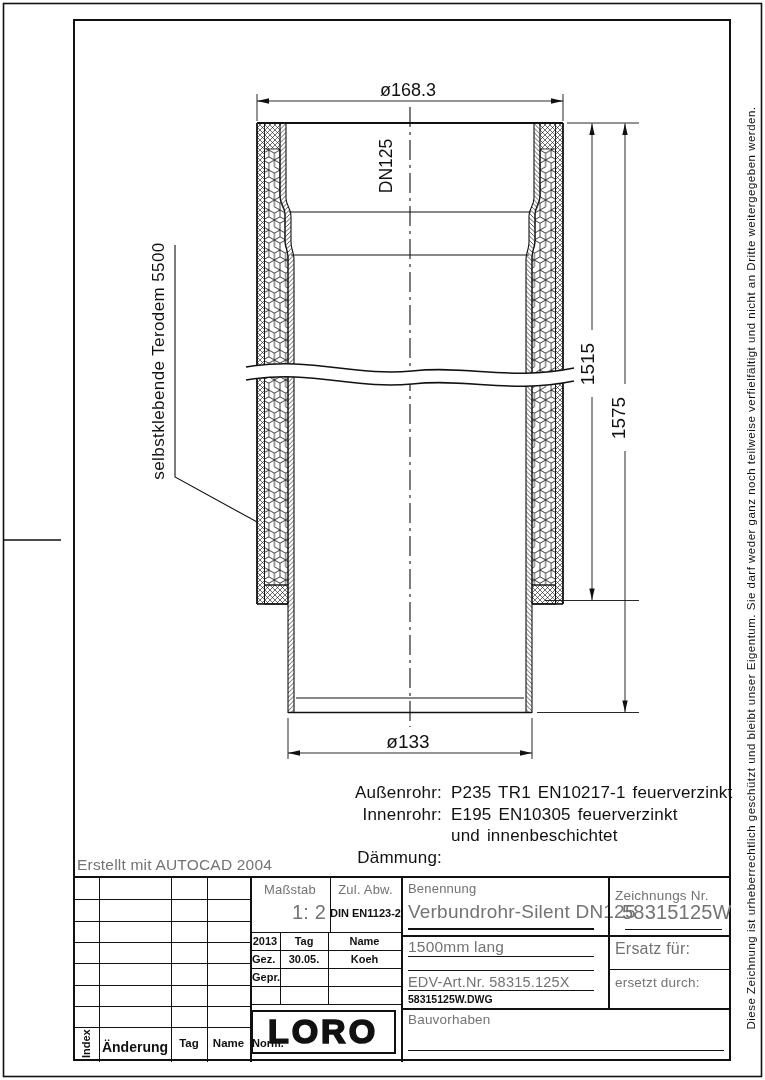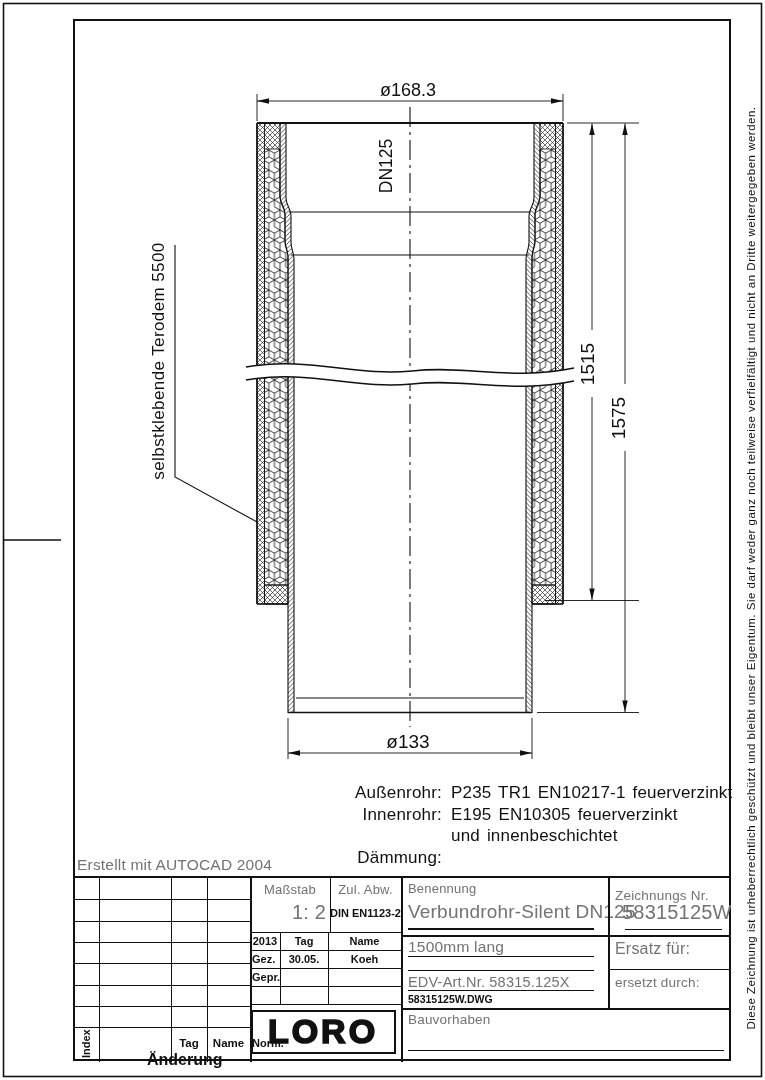--- a/index.html
+++ b/index.html
@@ -131,21 +131,21 @@
     <div class="vl" style="left:97px;top:0;height:184px;"></div>
     <div class="vl" style="left:133px;top:0;height:184px;"></div>
     <div class="hl" style="left:0;top:21px;width:176px;"></div>
     <div class="hl" style="left:0;top:43px;width:176px;"></div>
     <div class="hl" style="left:0;top:64px;width:176px;"></div>
     <div class="hl" style="left:0;top:85px;width:176px;"></div>
     <div class="hl" style="left:0;top:107px;width:176px;"></div>
     <div class="hl" style="left:0;top:128px;width:176px;"></div>
     <div class="hl" style="left:0;top:149px;width:176px;"></div>
     <div class="abs b ctr" style="left:-2px;top:160px;width:28px;font-size:11px;transform:rotate(-90deg);">Index</div>
-    <div class="abs b ctr" style="left:25px;top:173px;width:72px;font-size:16px;margin-left:48px;">Änderung</div>
+    <div class="abs b ctr" style="left:25px;top:161px;width:72px;font-size:14px;">Änderung</div>
     <div class="abs b ctr" style="left:97px;top:159px;width:36px;font-size:11.5px;">Tag</div>
     <div class="abs b ctr" style="left:133px;top:159px;width:43px;font-size:11.5px;">Name</div>
 
     <div class="vl2" style="left:176px;top:0;height:184px;"></div>
     <div class="vl" style="left:256px;top:0;height:54px;"></div>
     <div class="hl" style="left:176px;top:54px;width:151px;"></div>
     <div class="abs cad ctr" style="left:176px;top:4px;width:80px;font-size:13px;">Maßstab</div>
     <div class="abs cad ctr" style="left:176px;top:23px;width:80px;font-size:20px;margin-left:19px;">1: 2</div>
     <div class="abs cad ctr" style="left:256px;top:4px;width:71px;font-size:13px;">Zul. Abw.</div>
     <div class="abs b ctr" style="left:256px;top:29px;width:51px;font-size:11px;">DIN EN1123-2</div>

